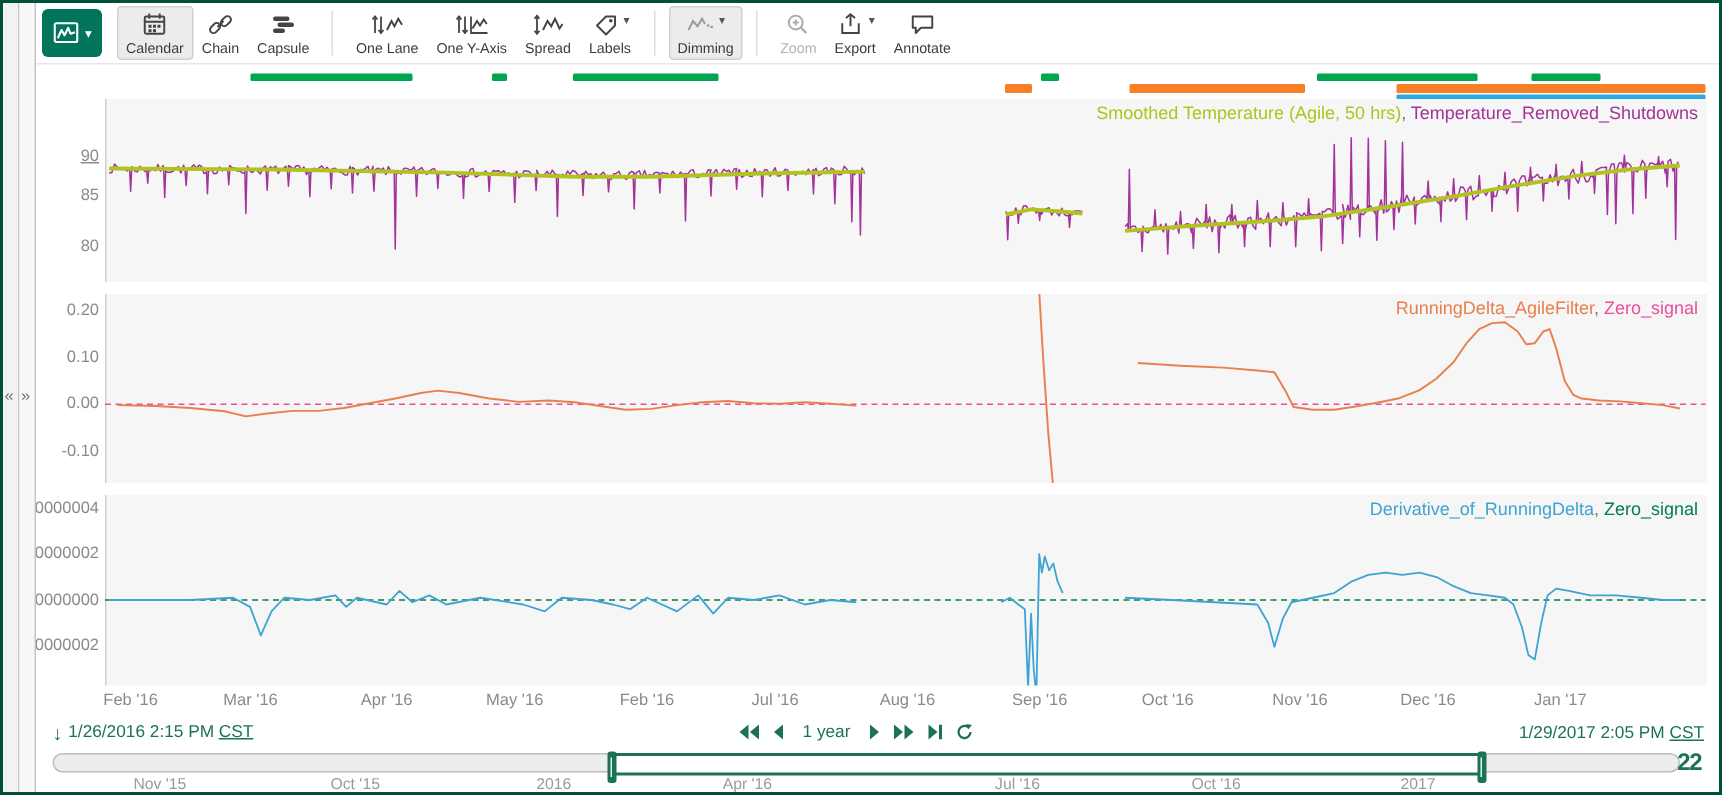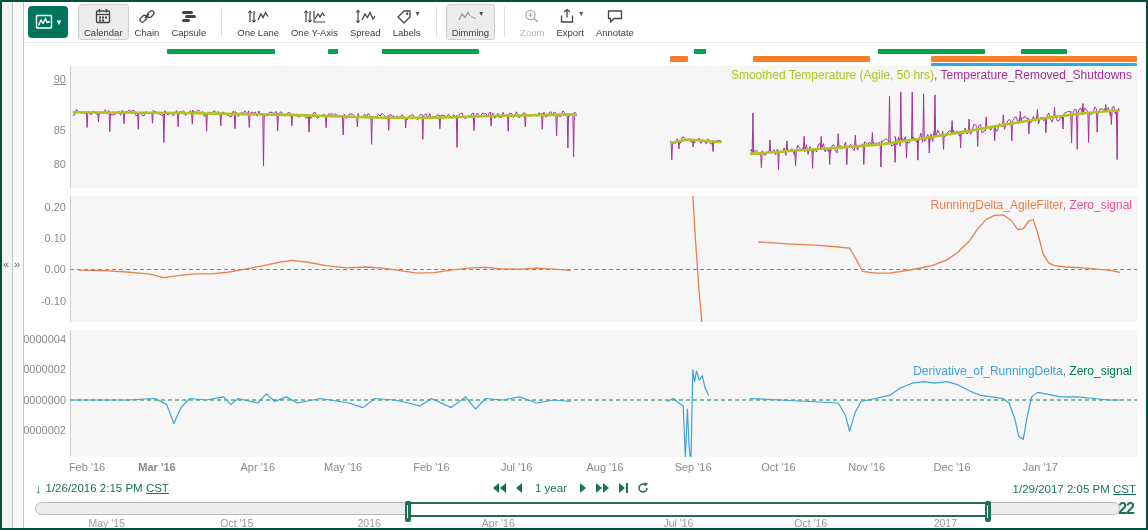--- a/index.html
+++ b/index.html
@@ -215,21 +215,21 @@
       <div class="cap" style="left: 876.075px; width: 106.985px; top: 47px; height: 5px; background: rgb(0, 165, 80);"></div>
       <div class="cap" style="left: 1019.19px; width: 45.8099px; top: 47px; height: 5px; background: rgb(0, 165, 80);"></div>
       <div class="cap" style="left: 668.081px; width: 17.9256px; top: 54px; height: 6px; background: rgb(245, 128, 37);"></div>
       <div class="cap" style="left: 751.165px; width: 116.943px; top: 54px; height: 6px; background: rgb(245, 128, 37);"></div>
       <div class="cap" style="left: 928.998px; width: 206.002px; top: 54px; height: 6px; background: rgb(245, 128, 37);"></div>
       <div class="cap" style="left: 928.998px; width: 206.002px; top: 60.5px; height: 6px; background: rgb(41, 171, 226);"></div>
     </div>
 
   <div id="chart-area">
       <div class="lanebg" style="top: 64px; height: 122px;"></div>
-      <div class="ytick" style="left: 2px; top: 71px; text-decoration: underline;">90</div>
+      <div class="ytick" style="left: 2px; top: 96px; text-decoration: underline;">90</div>
       <div class="ytick" style="left: 2px; top: 122.067px;">85</div>
       <div class="ytick" style="left: 2px; top: 156.145px;">80</div>
       <svg class="lanesvg" width="1148" height="122" viewBox="0 0 1148 122" style="top: 64px;">
         <path d="M70.8 49.3L72.6 49.0L74.3 43.4L76.0 45.2L77.7 46.3L79.4 47.0L81.1 46.6L82.8 48.0L84.5 46.1L84.4 46.5L85.1 61.5L85.8 46.5L86.2 45.1L87.9 48.0L89.6 48.6L91.3 44.9L93.0 46.4L94.7 48.4L96.5 47.4L95.7 46.6L96.5 56.1L97.2 46.6L98.2 47.8L99.9 46.4L101.6 47.8L103.3 43.7L105.0 48.2L106.7 44.3L107.1 46.6L107.8 65.7L108.5 46.6L108.4 48.5L110.1 48.9L111.8 48.8L113.5 48.0L115.2 46.4L116.9 45.1L118.6 49.3L120.4 44.2L121.3 46.8L122.1 57.7L122.8 46.8L122.1 46.4L123.8 46.0L125.5 45.7L127.2 43.9L128.9 46.1L130.6 44.2L132.3 44.8L134.0 49.7L135.7 48.9L135.6 46.9L136.3 63.2L137.0 46.9L137.4 47.8L139.1 47.4L140.8 49.9L142.5 49.5L144.3 45.3L146.0 47.8L147.7 47.4L149.4 47.2L149.8 47.0L150.5 57.2L151.2 47.0L151.1 44.3L152.8 45.8L154.5 45.9L156.2 48.1L157.9 47.9L159.6 49.3L161.3 49.3L161.2 47.1L161.9 76.4L162.6 47.1L163.0 44.6L164.7 48.2L166.4 49.0L168.2 46.3L169.9 48.2L171.6 50.0L173.3 46.0L175.0 44.6L175.4 47.2L176.1 60.8L176.8 47.2L176.7 46.9L178.4 45.2L180.1 46.3L181.8 44.7L183.5 49.6L185.2 47.1L186.9 46.4L188.6 44.9L189.6 47.3L190.3 58.2L191.1 47.3L190.3 44.5L192.1 45.3L193.8 46.8L195.5 44.5L197.2 44.5L198.9 47.1L200.6 45.4L202.3 50.4L204.0 47.3L203.9 47.4L204.6 65.2L205.3 47.4L205.7 48.5L207.4 46.1L209.1 47.2L210.8 45.9L212.5 44.6L214.3 47.2L216.0 45.5L217.7 48.0L218.1 47.5L218.8 59.8L219.5 47.5L219.4 46.7L221.1 46.1L222.8 47.3L224.5 48.7L226.2 49.2L227.9 50.6L229.6 50.6L231.3 44.9L232.3 47.7L233.0 62.7L233.7 47.7L233.0 45.6L234.7 46.9L236.4 50.7L238.2 47.0L239.9 47.2L241.6 46.4L243.3 44.8L245.0 49.2L246.7 44.9L246.5 47.9L247.3 61.5L248.0 47.9L248.4 47.0L250.1 46.1L251.8 47.2L253.5 46.0L255.2 50.3L256.9 45.1L258.6 48.1L260.3 47.7L260.8 48.2L261.5 100.0L262.2 48.2L262.1 50.3L263.8 48.9L265.5 50.0L267.2 46.4L268.9 46.1L270.6 46.9L272.3 47.4L274.0 45.4L275.0 48.5L275.7 64.8L276.4 48.5L275.7 47.8L277.4 47.1L279.1 45.7L280.8 48.6L282.5 50.3L284.2 48.1L286.0 46.9L287.7 46.5L289.4 50.7L289.2 48.8L289.9 59.7L290.6 48.8L291.1 48.4L292.8 49.0L294.5 48.7L296.2 50.9L297.9 50.5L299.6 49.3L301.3 49.1L303.0 51.0L304.7 52.1L306.4 51.1L306.3 49.1L307.0 66.2L307.7 49.1L308.1 52.1L309.9 51.6L311.6 46.9L313.3 46.3L315.0 52.0L316.7 51.3L318.4 49.9L320.1 49.4L321.8 48.0L323.5 50.3L323.4 49.5L324.1 61.7L324.8 49.5L325.2 50.3L326.9 47.7L328.6 48.3L330.3 47.7L332.0 49.4L333.8 47.8L335.5 50.2L337.2 49.3L338.9 51.0L340.6 49.6L340.4 49.8L341.2 68.9L341.9 49.8L342.3 48.1L344.0 52.4L345.7 51.4L347.4 47.9L349.1 48.0L350.8 48.3L352.5 50.5L354.2 50.9L354.7 50.1L355.4 61.0L356.1 50.1L355.9 47.5L357.7 51.7L359.4 51.0L361.1 50.3L362.8 48.2L364.5 50.8L366.2 47.4L367.9 50.0L369.6 50.7L368.9 50.4L369.6 78.3L370.3 50.4L371.3 51.4L373.0 50.2L374.7 51.7L376.4 48.1L378.1 50.1L379.8 47.6L381.6 48.5L383.3 50.6L385.0 51.0L386.7 49.5L386.0 50.7L386.7 64.3L387.4 50.7L388.4 48.1L390.1 50.4L391.8 49.8L393.5 52.9L395.2 49.7L396.9 51.5L398.6 50.2L400.3 48.8L402.0 51.7L403.7 52.3L403.0 51.0L403.7 61.9L404.5 51.0L405.5 53.6L407.2 49.9L408.9 49.7L410.6 48.2L412.3 52.2L414.0 52.5L415.7 53.6L417.4 49.6L419.1 48.3L420.8 49.1L420.1 50.8L420.8 73.3L421.5 50.8L422.5 48.8L424.2 47.9L425.9 52.4L427.7 47.7L429.4 52.0L431.1 50.4L432.8 51.2L434.5 49.2L436.2 48.9L437.9 49.7L437.2 50.4L437.9 62.7L438.6 50.4L439.6 49.0L441.3 49.6L443.0 49.7L444.7 51.7L446.4 48.2L448.1 50.3L449.8 52.4L451.6 48.7L453.3 50.3L455.0 49.7L454.3 50.0L455.0 81.4L455.7 50.0L456.7 49.7L458.4 47.6L460.1 47.1L461.8 52.0L463.5 52.3L465.2 51.1L466.9 49.6L468.6 50.4L470.3 47.1L472.0 47.4L471.3 49.6L472.0 64.6L472.7 49.6L473.7 49.4L475.5 47.0L477.2 50.9L478.9 49.5L480.6 46.8L482.3 48.3L484.0 47.5L485.7 50.3L487.4 46.7L489.1 46.3L488.4 49.2L489.1 60.1L489.8 49.2L490.8 47.1L492.5 52.2L494.2 51.1L495.9 47.5L497.6 51.4L499.4 51.6L501.1 46.4L502.8 50.3L504.5 48.4L506.2 50.3L505.5 48.9L506.2 65.2L506.9 48.9L507.9 47.0L509.6 47.5L511.3 51.5L513.0 49.1L514.7 45.8L516.4 51.3L518.1 51.2L519.8 49.4L521.5 46.8L523.3 47.4L522.5 48.6L523.3 60.9L524.0 48.6L525.0 50.0L526.7 48.5L528.4 50.9L530.1 48.6L531.8 48.8L533.5 48.1L535.2 50.4L536.9 46.7L538.6 49.5L540.3 47.1L539.6 48.3L540.3 63.3L541.0 48.3L542.0 46.2L543.7 51.1L545.4 50.2L547.2 46.8L548.9 45.7L550.6 49.5L552.3 46.0L554.0 47.2L553.8 48.1L554.6 69.9L555.3 48.1L555.7 49.1L557.4 50.5L559.1 50.4L560.8 44.9L562.5 46.7L564.2 49.4L565.9 47.7L565.2 47.9L565.9 81.9L566.6 47.9L567.6 50.5L569.3 47.7L571.1 48.2L570.9 47.8L571.6 90.7L572.3 47.8L572.8 46.0L574.5 49.8" fill="none" stroke="#A3329B" stroke-width="1" stroke-linejoin="round"></path>
         <path d="M668.4 74.9L669.1 76.1L669.8 93.8L670.5 76.1L670.1 78.0L671.8 77.3L673.5 77.2L675.2 72.7L676.9 77.6L676.2 74.7L676.9 82.9L677.6 74.7L678.6 77.2L680.3 71.3L682.0 71.1L683.7 73.8L685.4 73.3L687.1 72.7L688.9 76.1L690.6 74.0L690.4 74.2L691.1 81.0L691.8 74.2L692.3 76.9L694.0 73.8L695.7 73.1L697.4 72.5L699.1 77.4L700.8 74.4L702.5 75.8L704.2 77.9L705.9 72.8L707.6 77.0L709.3 77.9L711.0 77.3L710.3 76.0L711.0 85.5L711.8 76.0L712.8 77.1L714.5 74.6L716.2 74.6L717.9 74.6L719.6 75.3" fill="none" stroke="#A3329B" stroke-width="1" stroke-linejoin="round"></path>
         <path d="M748.0 85.0L749.7 83.2L750.2 87.1L750.9 46.9L751.6 87.1L751.4 85.6L753.2 84.8L754.9 84.8L756.6 88.9L758.3 87.7L758.7 86.6L759.4 101.6L760.1 86.6L760.0 84.8L761.7 88.4L763.4 89.2L765.1 86.3L766.8 85.1L767.2 86.1L768.0 73.9L768.7 86.1L768.5 84.2L770.2 86.8L771.9 83.6L773.6 88.6L775.3 83.1L775.8 85.7L776.5 103.4L777.2 85.7L777.1 85.4L778.8 86.2L780.5 86.6L782.2 81.9L783.9 89.4L784.3 85.2L785.0 75.0L785.7 85.2L785.6 84.6L787.3 84.6L789.0 83.2L790.7 83.4L792.4 89.2L792.8 84.6L793.6 99.6L794.3 84.6L794.1 85.4L795.8 79.5L797.5 81.9L799.3 84.0L801.0 81.9L801.4 83.9L802.1 70.3L802.8 83.9L802.7 85.9L804.4 78.6L806.1 88.4L807.8 80.6L809.5 83.9L809.9 83.3L810.6 102.4L811.3 83.3L811.2 86.2L812.9 83.2L814.6 86.0L816.3 79.0L818.0 77.3L818.5 82.6L819.2 70.4L819.9 82.6L819.7 82.2L821.4 77.6L823.2 86.0L824.9 82.4L826.6 85.6L827.0 82.0L827.7 98.4L828.4 82.0L828.3 86.9L830.0 79.6L831.7 78.8L833.4 84.7L835.1 86.8L835.5 81.4L836.2 67.7L837.0 81.4L836.8 81.5L838.5 79.4L840.2 83.1L841.9 80.5L843.6 76.0L844.1 80.7L844.8 98.4L845.5 80.7L845.3 82.9L847.1 80.0L848.8 78.3L850.5 82.5L852.2 84.5L852.6 80.1L853.3 69.2L854.0 80.1L853.9 78.6L855.6 84.1L857.3 79.3L859.0 80.2L860.7 77.7L861.1 79.4L861.8 98.5L862.6 79.4L862.4 75.9L864.1 76.6L865.8 78.3L867.5 76.0L869.2 78.6L869.7 78.8L870.4 66.5L871.1 78.8L871.0 76.0L872.7 77.4L874.4 77.3L876.1 77.3L877.8 76.2L878.2 78.0L878.9 101.1L879.6 78.0L879.5 75.0L881.2 75.2L882.9 73.3L884.6 73.2L886.3 74.9L886.7 76.7L887.5 30.3L888.2 76.7L888.0 75.2L889.7 80.1L891.4 78.8L892.4 75.8L893.1 96.3L893.9 75.8L893.1 70.4L894.9 78.8L896.6 70.9L898.3 80.1L898.1 75.0L898.8 25.9L899.5 75.0L900.0 72.1L901.7 74.3L903.4 70.7L903.8 74.1L904.5 91.8L905.2 74.1L905.1 76.5L906.8 77.2L908.5 75.4L909.5 73.3L910.2 26.2L910.9 73.3L910.2 71.1L911.9 71.4L913.6 74.6L915.3 76.8L915.2 72.4L915.9 94.2L916.6 72.4L917.0 74.3L918.8 67.2L920.5 76.2L920.9 71.6L921.6 27.9L922.3 71.6L922.2 75.3L923.9 73.9L925.6 68.4L926.6 70.6L927.3 87.0L928.0 70.6L927.3 76.1L929.0 68.0L930.7 75.5L932.4 64.6L932.3 69.7L933.0 28.8L933.7 69.7L934.1 69.4L935.8 64.1L937.5 67.8L939.2 69.9L940.9 65.4L940.8 68.3L941.5 83.3L942.2 68.3L942.7 70.6L944.4 69.3L946.1 65.8L947.8 64.4L949.5 66.5L949.3 66.9L950.1 54.6L950.8 66.9L951.2 64.1L952.9 67.7L954.6 64.9L956.3 68.6L958.0 70.3L957.9 65.5L958.6 81.8L959.3 65.5L959.7 66.4L961.4 68.0L963.1 61.9L964.8 68.1L966.6 66.1L966.4 64.1L967.1 53.2L967.8 64.1L968.3 68.3L970.0 65.4L971.7 58.6L973.4 58.8L975.1 61.8L974.9 62.7L975.7 80.4L976.4 62.7L976.8 60.0L978.5 58.2L980.2 67.2L981.9 64.9L983.6 64.5L983.5 61.3L984.2 51.0L984.9 61.3L985.3 62.0L987.0 61.2L988.7 64.3L990.5 60.7L992.2 61.4L992.0 59.8L992.7 74.8L993.4 59.8L993.9 65.0L995.6 64.8L997.3 57.6L999.0 59.6L1000.7 60.7L1000.6 58.4L1001.3 48.9L1002.0 58.4L1002.4 63.2L1004.1 58.6L1005.8 54.7L1007.5 53.4L1009.2 56.7L1009.1 57.0L1009.8 74.8L1010.5 57.0L1010.9 54.5L1012.7 51.3L1014.4 51.3L1016.1 57.9L1017.8 51.8L1017.6 55.7L1018.3 45.5L1019.1 55.7L1019.5 52.1L1021.2 52.0L1022.9 50.2L1024.6 52.6L1026.3 52.2L1026.2 54.4L1026.9 68.0L1027.6 54.4L1028.0 56.2L1029.7 56.1L1031.4 50.5L1033.1 55.2L1034.8 50.3L1034.7 53.1L1035.4 43.5L1036.1 53.1L1036.6 57.7L1038.3 51.8L1040.0 51.5L1041.7 54.9L1043.4 52.3L1043.2 51.8L1043.9 66.7L1044.7 51.8L1045.1 49.8L1046.8 46.9L1048.5 53.2L1050.2 56.1L1051.9 49.7L1051.8 50.4L1052.5 41.6L1053.2 50.4L1053.6 50.5L1055.3 55.1L1057.0 54.8L1058.7 50.8L1060.5 52.9L1060.3 49.4L1061.0 63.0L1061.7 49.4L1062.2 47.3L1063.9 46.5L1065.6 45.6L1067.3 45.7L1069.0 45.4L1068.8 48.4L1069.6 77.0L1070.3 48.4L1070.7 48.2L1072.4 43.4L1074.1 43.4L1074.5 47.7L1075.2 83.2L1076.0 47.7L1075.8 47.3L1077.5 42.6L1079.2 42.6L1080.2 47.0L1080.9 37.5L1081.7 47.0L1080.9 48.8L1082.6 42.4L1084.4 43.4L1086.1 46.5L1085.9 46.3L1086.6 76.3L1087.3 46.3L1087.8 47.4L1089.5 48.5L1091.2 46.1L1092.9 40.9L1094.6 43.3L1094.5 45.8L1095.2 66.2L1095.9 45.8L1096.3 47.4L1098.0 42.8L1099.7 42.8L1101.4 43.9L1103.1 42.9L1103.0 45.2L1103.7 38.4L1104.4 45.2L1104.8 43.8L1106.5 41.5L1108.3 49.5L1108.7 44.9L1109.4 58.5L1110.1 44.9L1110.0 41.7L1111.7 40.2L1113.4 48.1L1114.4 44.5L1115.1 93.6L1115.8 44.5L1115.1 45.5L1116.8 41.8" fill="none" stroke="#A3329B" stroke-width="1" stroke-linejoin="round"></path>
         <path d="M70.8 46.3L181.8 47.0L295.6 49.1L381.0 51.8L432.2 51.8L500.5 49.8L574.5 48.4" fill="none" stroke="#AFC41F" stroke-width="2.6" stroke-linejoin="round"></path>
         <path d="M668.4 77.0L685.4 73.6L705.4 75.0L719.6 76.3" fill="none" stroke="#AFC41F" stroke-width="2.6" stroke-linejoin="round"></path>
         <path d="M748.0 87.9L793.6 84.5L836.2 81.8L878.9 78.4L921.6 72.2L964.3 65.4L1007.0 57.9L1049.6 51.1L1083.8 47.0L1117.9 44.3" fill="none" stroke="#AFC41F" stroke-width="2.6" stroke-linejoin="round"></path>
       </svg>
@@ -250,26 +250,26 @@
       <div class="ytick" style="left: 2px; top: 330.995px;">0.0000004</div>
       <div class="ytick" style="left: 2px; top: 361.487px;">0.0000002</div>
       <div class="ytick" style="left: 2px; top: 391.98px;">0.0000000</div>
       <div class="ytick" style="left: 2px; top: 422.472px;">-0.0000002</div>
       <svg class="lanesvg" width="1148" height="127" viewBox="0 0 1148 127" style="top: 328px;">
         <path d="M68.0 70.0L1135.0 70.0" fill="none" stroke="#00804A" stroke-width="1.1" stroke-dasharray="4 3" stroke-linejoin="round"></path>
         <path d="M70.8 70.0L124.9 70.0L153.4 68.5L164.7 74.6L171.9 93.6L179.0 77.6L187.5 68.5L204.6 70.0L221.6 66.9L228.8 74.6L235.9 68.5L255.8 73.0L264.3 63.9L272.9 71.5L284.2 66.9L295.6 73.0L318.4 68.5L346.8 73.0L361.1 77.6L372.5 68.5L392.4 70.0L406.6 73.0L418.0 76.1L429.4 68.5L449.3 77.6L463.5 66.9L473.5 79.1L483.4 68.5L500.5 70.0L517.6 66.9L534.6 73.0L551.7 70.0L568.8 71.5" fill="none" stroke="#3FA3D2" stroke-width="1.2" stroke-linejoin="round"></path>
         <path d="M665.5 71.5L671.2 68.5L676.9 73.0L681.2 76.1L683.4 127.9L685.4 79.1L687.1 115.7L688.9 134.0L690.8 39.5L692.6 51.7L694.5 41.0L697.4 50.2L700.2 45.6L703.1 57.8L706.5 65.4" fill="none" stroke="#3FA3D2" stroke-width="1.2" stroke-linejoin="round"></path>
         <path d="M748.0 68.5L779.3 70.0L807.8 71.5L836.2 73.0L843.4 85.2L847.6 101.2L853.3 82.2L859.0 71.5L873.2 68.5L887.5 65.4L898.8 57.8L910.2 53.2L921.6 51.7L933.0 53.2L944.4 51.7L955.7 54.7L967.1 60.8L978.5 65.4L989.9 66.9L1001.3 68.5L1007.0 73.0L1012.7 88.3L1016.9 106.6L1021.2 109.6L1025.5 85.2L1029.7 66.9L1035.4 62.4L1043.9 63.9L1058.2 66.9L1075.2 66.9L1092.3 68.5L1106.5 70.0L1117.9 70.0" fill="none" stroke="#3FA3D2" stroke-width="1.2" stroke-linejoin="round"></path>
       </svg>
-      <div class="legend" style="top: 330px; margin-top: 32px;"><span style="color: rgb(63, 163, 210);">Derivative_of_RunningDelta</span><span class="sepc">, </span><span style="color: rgb(0, 128, 74);">Zero_signal</span></div>
+      <div class="legend" style="top: 330px;"><span style="color: rgb(63, 163, 210);">Derivative_of_RunningDelta</span><span class="sepc">, </span><span style="color: rgb(0, 128, 74);">Zero_signal</span></div>
     </div>
 
   <div id="xaxis">
       <div class="xlab" style="left: 85.072px;">Feb '16</div>
-      <div class="xlab" style="left: 155px; font-weight: bold;">Mar '16</div>
+      <div class="xlab" style="left: 165px;">Mar '16</div>
       <div class="xlab" style="left: 255.792px;">Apr '16</div>
       <div class="xlab" style="left: 341.152px;">May '16</div>
       <div class="xlab" style="left: 429.357px;">Feb '16</div>
       <div class="xlab" style="left: 514.717px;">Jul '16</div>
       <div class="xlab" style="left: 602.923px;">Aug '16</div>
       <div class="xlab" style="left: 691.128px;">Sep '16</div>
       <div class="xlab" style="left: 776.488px;">Oct '16</div>
       <div class="xlab" style="left: 864.693px;">Nov '16</div>
       <div class="xlab" style="left: 950.053px; text-align: center;">Dec '16</div>
       <div class="xlab" style="left: 1038.26px;">Jan '17</div>
@@ -323,21 +323,21 @@
   </div>
 
   <div id="timebar">
     <div id="tb-track">
       <div id="tb-sel" style="left: 371.07px; width: 581.56px;">
         <div class="tb-handle" id="tb-h-left" style="left:-4px"></div>
         <div class="tb-handle" id="tb-h-right" style="right:-4px"></div>
       </div>
     </div>
     <div id="tb-labels">
-        <div class="tb-lab" style="left: 104.61px;">May '15</div>
+        <div class="tb-lab" style="left: 104.61px;">Nov '15</div>
         <div class="tb-lab" style="left: 234.81px;">Oct '15</div>
         <div class="tb-lab" style="left: 367.18px;">2016</div>
         <div class="tb-lab" style="left: 496.295px;">Apr '16</div>
         <div class="tb-lab" style="left: 676.405px;">Jul '16</div>
         <div class="tb-lab" style="left: 808.775px;">Oct '16</div>
         <div class="tb-lab" style="left: 943.315px;">2017</div>
       </div>
     <div id="tb-corner">22</div>
   </div>
 

